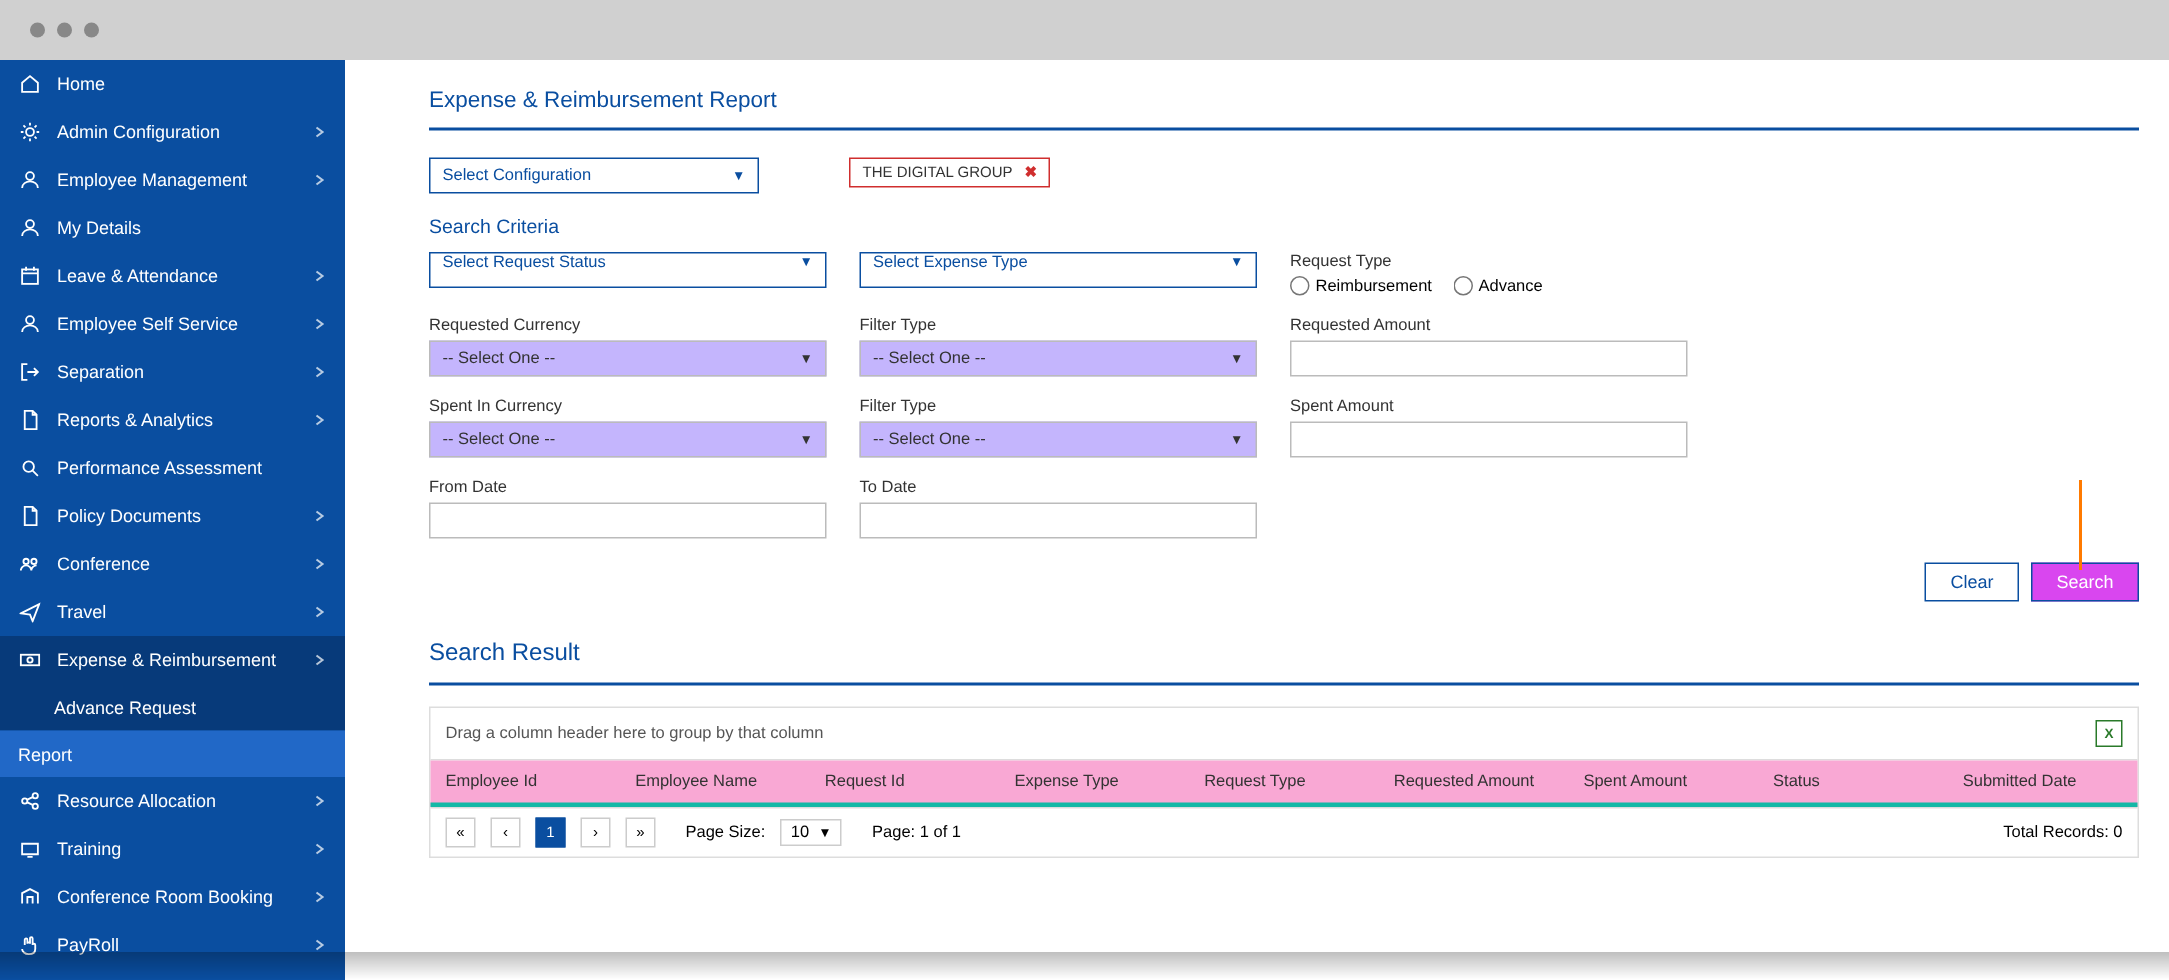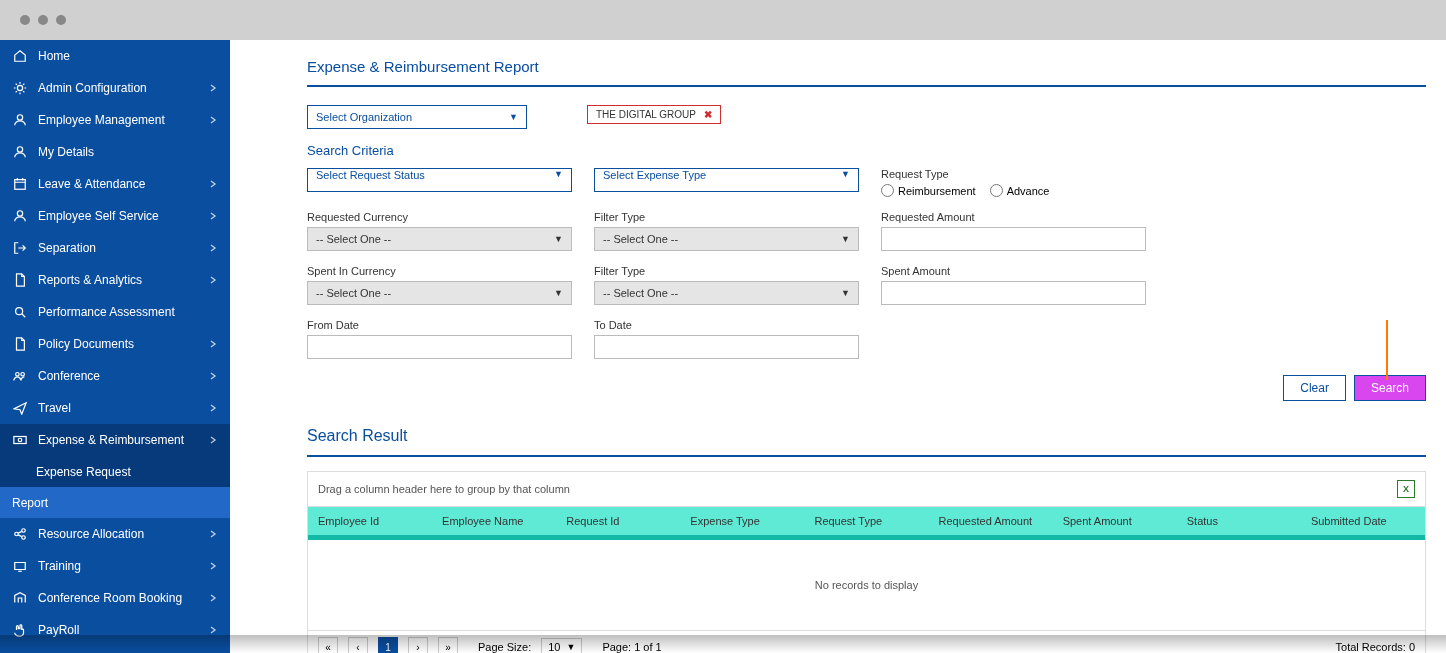--- a/index.html
+++ b/index.html
@@ -1,49 +1,49 @@
 <!DOCTYPE html>
 <html><head>
 <meta charset="utf-8">
 <style>
 * { margin: 0; padding: 0; box-sizing: border-box; }
 body { font-family: Arial, sans-serif; font-size: 12px; background: #fff; }
 .window { width: 1446px; height: 653px; position: relative; overflow: hidden; }
 .titlebar { height: 40px; background: #d0d0d0; display: flex; align-items: center; padding-left: 20px; gap: 8px; }
 .dot { width: 10px; height: 10px; border-radius: 50%; background: #888; }
-.main { display: flex; height: calc(100% - 40px); gap: 21px; }
+.main { display: flex; height: calc(100% - 40px); }
 .sidebar { width: 230px; background: #0a4ea0; color: #fff; overflow-y: auto; flex-shrink: 0; }
 .sb-item { display: flex; align-items: center; padding: 8px 12px; cursor: pointer; position: relative; min-height: 31px; }
 .sb-icon { width: 16px; height: 16px; margin-right: 10px; display: inline-flex; align-items: center; justify-content: center; flex-shrink: 0; }
 .sb-label { flex: 1; font-size: 12px; }
 .sb-chevron { width: 10px; height: 10px; opacity: 0.7; }
 .sb-active { background: #2168c7; }
 .content { flex: 1; padding: 12px 20px 0 20px; overflow-y: auto; background: #fff; margin-left: 36px; }
 .page-title { color: #0a4ea0; font-size: 15px; font-weight: 500; padding: 6px 0 10px 0; border-bottom: 2px solid #0a4ea0; margin-bottom: 18px; }
 .row { display: flex; gap: 30px; margin-bottom: 14px; align-items: flex-start; }
 .dd-org { width: 220px; height: 24px; border: 1px solid #0a4ea0; color: #0a4ea0; padding: 0 8px; display: flex; align-items: center; justify-content: space-between; font-size: 11px; cursor: pointer; }
 .tag { border: 1px solid #d02e2e; padding: 3px 8px; font-size: 10px; display: inline-flex; align-items: center; gap: 8px; color: #333; margin-left: 30px; }
 .tag-x { color: #d02e2e; font-weight: bold; cursor: pointer; }
 .sect-title { color: #0a4ea0; font-size: 13px; font-weight: 500; margin: 14px 0 10px 0; }
 .form-grid { display: grid; grid-template-columns: 265px 265px 265px; gap: 14px 22px; margin-bottom: 16px; }
 .fld-label { font-size: 11px; color: #333; margin-bottom: 4px; display: block; }
 .dd-blue { height: 24px; border: 1px solid #0a4ea0; color: #0a4ea0; padding: 0 8px; display: flex; align-items: flex-start; justify-content: space-between; font-size: 11px; cursor: pointer; width: 100%; }
-.dd-grey { height: 24px; border: 1px solid #bbb; background: #e5e5e5; color: #333; font-size: 11px; width: 100%; padding: 0 8px; display: flex; align-items: center; justify-content: space-between; cursor: pointer; }
+.dd-grey { height: 24px; border: 1px solid #bbb; background: #c4b5fd; color: #333; font-size: 11px; width: 100%; padding: 0 8px; display: flex; align-items: center; justify-content: space-between; cursor: pointer; }
 .input-plain { height: 24px; border: 1px solid #bbb; width: 100%; padding: 0 6px; font-size: 11px; }
 .radio-row { display: flex; gap: 14px; align-items: center; margin-top: 4px; }
 .radio-opt { display: flex; align-items: center; gap: 4px; font-size: 11px; cursor: pointer; }
 .btns { display: flex; justify-content: flex-end; gap: 8px; margin-bottom: 20px; }
 .btn { padding: 5px 16px; font-size: 12px; cursor: pointer; border: 1px solid #0a4ea0; }
 .btn-clear { background: #fff; color: #0a4ea0; }
 .btn-search { background: #d946ef; color: #fff; }
 .result-title { color: #0a4ea0; font-size: 16px; font-weight: 500; padding: 6px 0 10px 0; border-bottom: 2px solid #0a4ea0; margin-bottom: 14px; }
 .grid-wrap { border: 1px solid #ddd; }
 .grid-group { padding: 8px 10px; font-size: 11px; color: #555; display: flex; align-items: center; justify-content: space-between; border-bottom: 1px solid #ddd; }
 .xls-icon { width: 18px; height: 18px; border: 1px solid #2a7a2a; color: #2a7a2a; display: flex; align-items: center; justify-content: center; font-size: 9px; font-weight: bold; cursor: pointer; }
-.grid-head { display: flex; background: #5eead4; border-bottom: 5px solid #14b8a6; }
+.grid-head { display: flex; background: #f9a8d4; border-bottom: 3px solid #14b8a6; }
 .grid-head > div { padding: 8px 10px; font-size: 11px; color: #333; font-weight: 500; flex: 1; }
 .grid-body { height: 90px; display: flex; align-items: center; justify-content: center; font-size: 11px; color: #555; }
 .grid-foot { display: flex; align-items: center; padding: 6px 10px; border-top: 1px solid #ddd; gap: 10px; font-size: 11px; }
 .pg-btn { width: 20px; height: 20px; border: 1px solid #ccc; display: flex; align-items: center; justify-content: center; cursor: pointer; font-size: 10px; }
 .pg-btn.active { background: #0a4ea0; color: #fff; border-color: #0a4ea0; }
 .pg-size-sel { border: 1px solid #ccc; padding: 2px 6px; display: inline-flex; align-items: center; gap: 6px; cursor: pointer; }
 .spacer { flex: 1; }
 .caret { font-size: 9px; }
 .orange-bar { position: absolute; right: 58px; top: 320px; width: 2px; height: 60px; background: #ff7a00; }
 .shadow { position: absolute; bottom: 0; left: 0; right: 0; height: 18px; background: linear-gradient(to bottom, rgba(0,0,0,0.25), transparent); pointer-events: none; }
@@ -198,21 +198,21 @@
               <rect x="1" y="4" width="14" height="8"></rect>
               <circle cx="8" cy="8" r="2"></circle>
             </svg>
           </span>
           <span class="sb-label">Expense &amp; Reimbursement</span>
           <svg class="sb-chevron" viewBox="0 0 10 10" width="10" height="10">
             <path d="M3 2l4 3-4 3" stroke="#fff" stroke-width="1.4" fill="none"></path>
           </svg>
         </div>
         <div class="sb-item" style="padding-left: 36px; background: rgb(7, 58, 122);">
-          <span class="sb-label">Expense Request</span>
+          <span class="sb-label">Advance Request</span>
         </div>
         <div class="sb-item sb-active" style="">
           <span class="sb-label">Report</span>
         </div>
         <div class="sb-item">
           <span class="sb-icon">
             <svg viewBox="0 0 16 16" width="14" height="14" stroke="#fff" stroke-width="1.4" fill="none">
               <circle cx="4" cy="8" r="2"></circle>
               <circle cx="12" cy="4" r="2"></circle>
               <circle cx="12" cy="12" r="2"></circle>
@@ -259,21 +259,21 @@
             <path d="M3 2l4 3-4 3" stroke="#fff" stroke-width="1.4" fill="none"></path>
           </svg>
         </div>
         <div class="sb-item"></div>
       </div>
     <div class="content">
       <div class="page-title">Expense &amp; Reimbursement Report</div>
 
       <div class="row">
         <div class="dd-org">
-          <span>Select Organization</span>
+          <span>Select Configuration</span>
           <span class="caret">▼</span>
         </div>
         <div class="tag">
           <span>THE DIGITAL GROUP</span>
           <span class="tag-x">✖</span>
         </div>
       </div>
 
       <div class="sect-title">Search Criteria</div>
 
@@ -369,21 +369,20 @@
             <div>Employee Id</div>
             <div>Employee Name</div>
             <div>Request Id</div>
             <div>Expense Type</div>
             <div>Request Type</div>
             <div>Requested Amount</div>
             <div>Spent Amount</div>
             <div>Status</div>
             <div>Submitted Date</div>
           </div>
-        <div class="grid-body">No records to display</div>
         <div class="grid-foot">
           <div class="pg-btn">«</div>
           <div class="pg-btn">‹</div>
           <div class="pg-btn active">1</div>
           <div class="pg-btn">›</div>
           <div class="pg-btn">»</div>
           <span style="margin-left:10px">Page Size:</span>
           <div class="pg-size-sel">
             <span>10</span>
             <span class="caret">▼</span>

